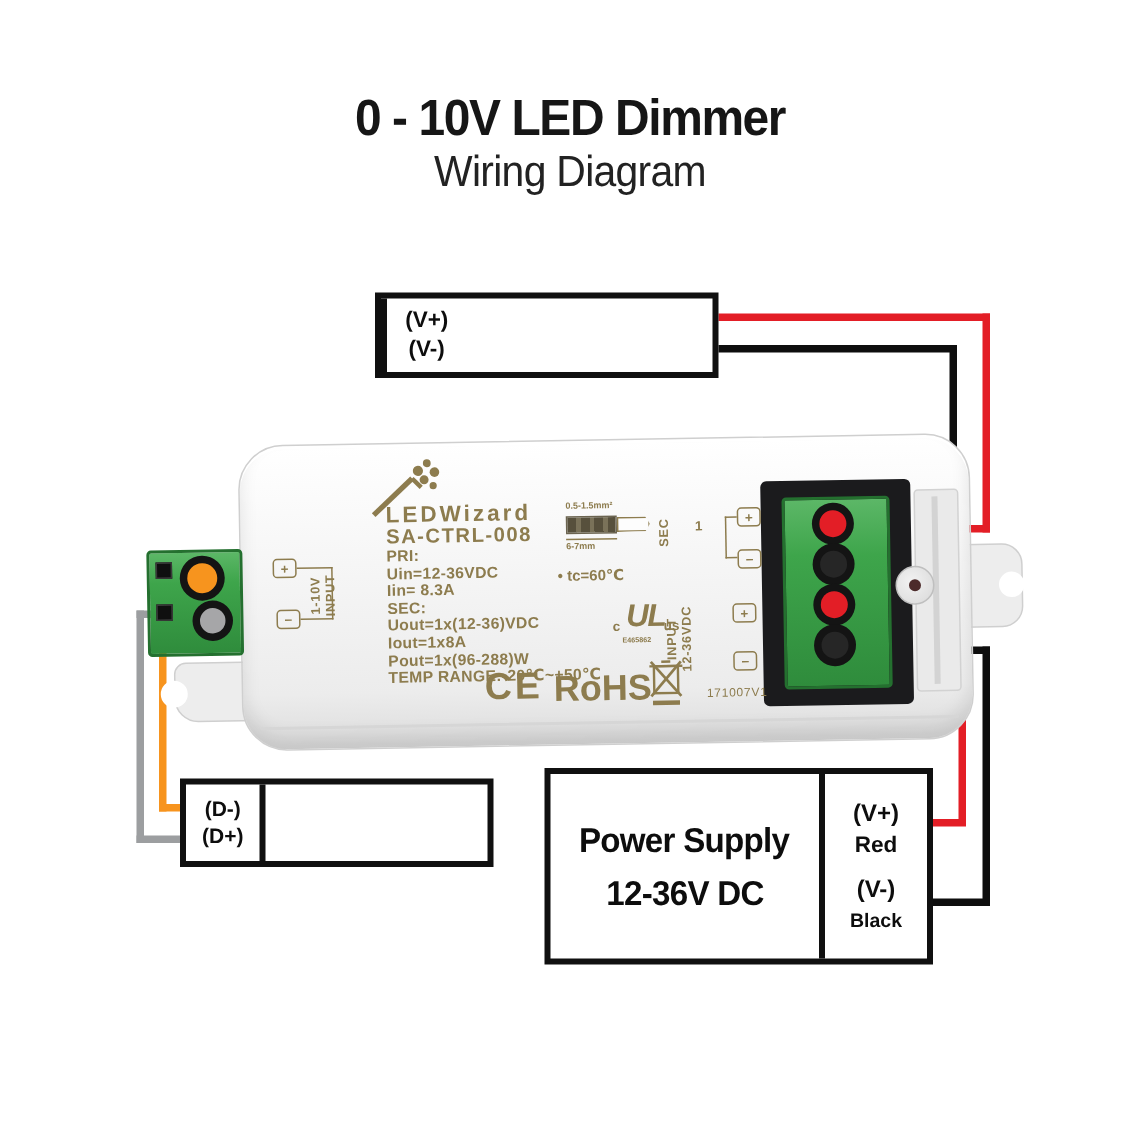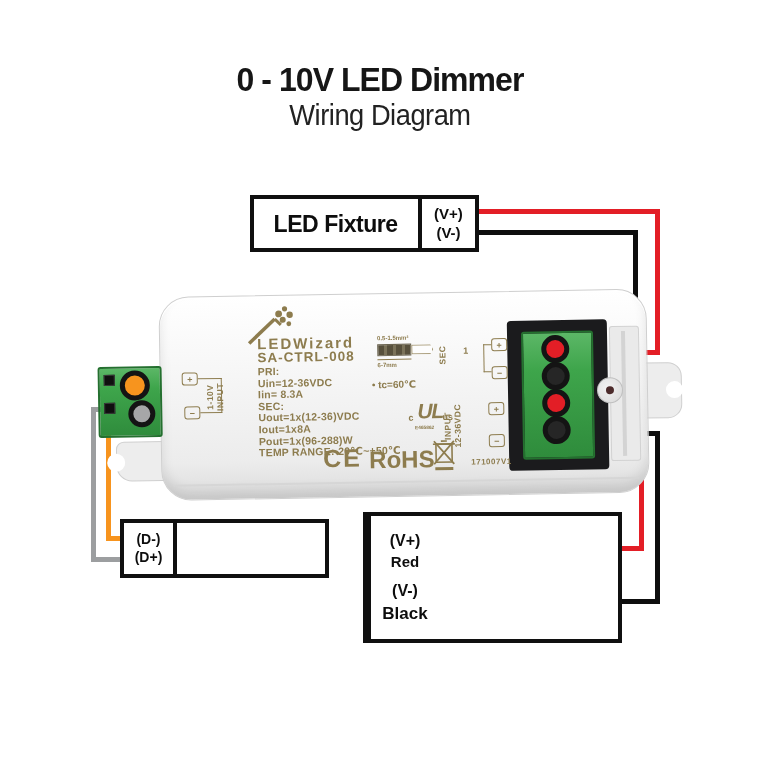--- a/index.html
+++ b/index.html
@@ -52,21 +52,21 @@
   .pr{position:absolute;color:var(--c-print)}
   .brand{font-size:15px;font-weight:600;letter-spacing:2px}
   .model{font-size:13.5px;font-weight:700;letter-spacing:1px}
   .specs div{font-size:10.5px;font-weight:700;line-height:11.6px;letter-spacing:.2px;white-space:nowrap}
   .tiny{font-size:6px;font-weight:700;letter-spacing:0;white-space:nowrap}
   .tcnote{font-size:10px;font-weight:700}
   .cemark{font-size:25px;font-weight:700;letter-spacing:2px}
   .rohs{font-size:24px;font-weight:600;letter-spacing:0}
   .ulmark{font-size:21px;font-weight:800;font-style:italic;letter-spacing:-1px}
   .ulsmall{font-size:9px;font-weight:800;font-style:normal}
-  .ver{font-size:8px;font-weight:700;letter-spacing:.5px}
+  .ver{font-size:8px;font-weight:400;letter-spacing:.5px}
   .sym{position:absolute;width:16px;height:13px;border:1.3px solid var(--c-print);border-radius:3px;
     color:var(--c-print);font-size:9px;font-weight:700;display:flex;align-items:center;justify-content:center}
   .lline{position:absolute;background:var(--c-print)}
   .vtext{position:absolute;display:flex;flex-direction:column;align-items:center;
     transform:rotate(-90deg);transform-origin:center}
   .vtext div{font-size:8.5px;font-weight:700;color:var(--c-print);line-height:9.5px;white-space:nowrap;letter-spacing:.5px}
   .stripbar{position:absolute;height:12px;display:flex}
   .strip-dark{width:34px;height:12px;background:repeating-linear-gradient(90deg,#57503c 0 6px,#7a7259 6px 9px);border:1px solid #6b6450}
   .strip-bare{width:22px;height:10px;margin-top:1px;background:#fdfdfd;border:1px solid var(--c-print);
     clip-path:polygon(0 0,86% 0,100% 50%,86% 100%,0 100%)}
@@ -206,36 +206,37 @@
 
   <div class="vtext" style="left:366px;top:116px;width:26px;height:52px">
       <div>INPUT</div>
       <div>12-36VDC</div>
     </div>
   <div class="sym" style="left:398px;top:119px">+</div>
   <div class="sym" style="left:398px;top:151px">−</div>
 </div>
 
 <div class="dbox" style="left:250px;top:195px;width:229px;height:57px">
-  <div class="dcell" style="flex:1">
-    <div class="big-label" style="font-size:24px">LED Fixture</div>
-  </div>
   <div class="dcell sep" style="width:57px">
     <div class="term-label" style="font-size:15px">(V+)</div>
     <div class="term-label" style="font-size:15px">(V-)</div>
   </div>
 </div>
 
 <div class="dbox" style="left:120px;top:519px;width:209px;height:59px">
   <div class="dcell sep" style="width:53px;border-left:none;border-right:4px solid #101010">
     <div class="term-label" style="font-size:14px">(D-)</div>
     <div class="term-label" style="font-size:14px">(D+)</div>
   </div>
 </div>
 
 <div class="dbox" style="left:363px;top:512px;width:259px;height:131px">
+  <div class="dcell" style="flex:1;gap:8px">
+    <div class="big-label" style="font-size:23px">Power Supply</div>
+    <div class="big-label" style="font-size:23px">12-36V DC</div>
+  </div>
   <div class="dcell sep" style="width:72px;justify-content:center;gap:2px">
     <div class="term-label" style="font-size:16px">(V+)</div>
     <div class="term-label" style="font-size:15px;margin-bottom:8px">Red</div>
     <div class="term-label" style="font-size:16px">(V-)</div>
-    <div class="term-label" style="font-size:17px">Black</div>
+    <div class="term-label" style="font-size:13px">Black</div>
   </div>
 </div>
 
 </body></html>

